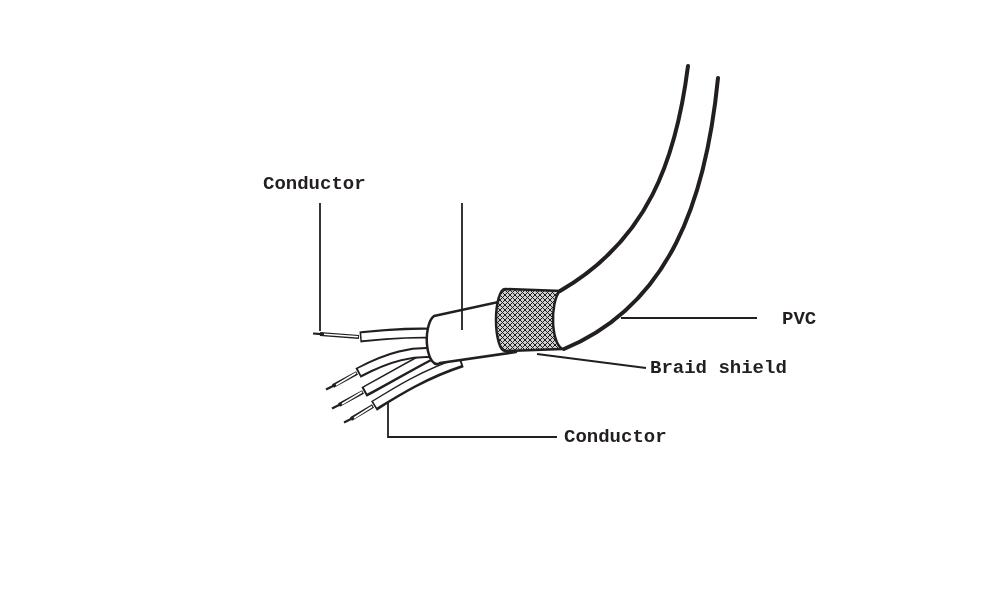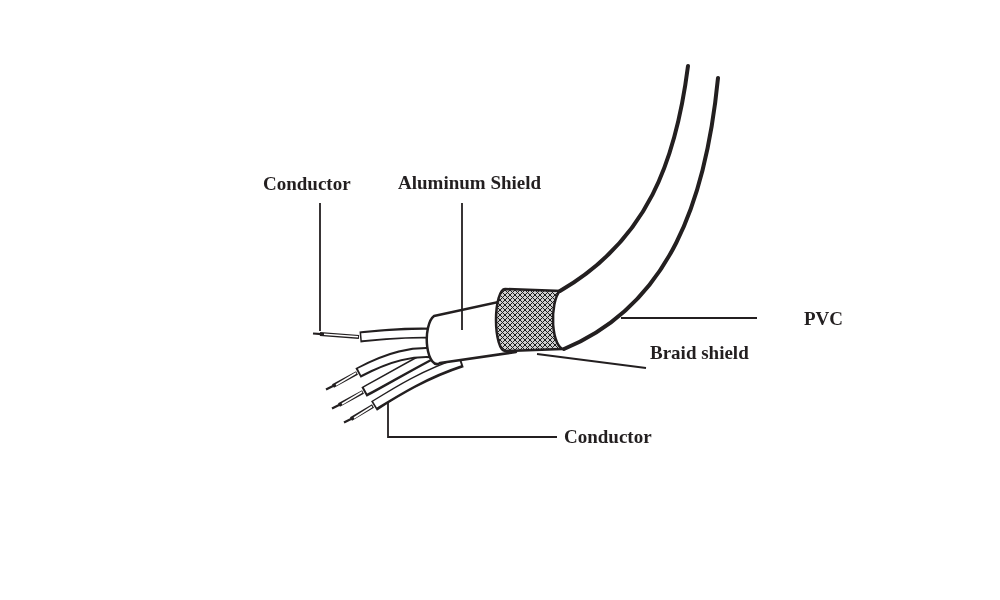--- a/index.html
+++ b/index.html
@@ -15,31 +15,31 @@
     overflow: hidden;
     font-family: "Liberation Sans", sans-serif;
   }
   .stage svg {
     position: absolute;
     left: 0;
     top: 0;
   }
   .part-label {
     position: absolute;
-    font-family: Liberation Serif, serif;
+    font-family: Liberation Mono, monospace;
     font-size: 19px;
     font-weight: 700;
     color: #231f20;
     white-space: nowrap;
     line-height: 22px;
   }
   .lbl-conductor   { left: 263px; top: 173px; }
   .lbl-aluminum    { left: 398px; top: 172px; }
-  .lbl-pvc         { left: 804px; top: 308px; }
-  .lbl-braid       { left: 650px; top: 342px; text-align: center; }
+  .lbl-pvc         { left: 782px; top: 308px; }
+  .lbl-braid       { left: 650px; top: 357px; text-align: center; }
   .lbl-insulation  { left: 564px; top: 426px; }
 </style>
 </head>
 <body>
 
 <div class="stage">
 
   <svg width="1000" height="600" viewBox="0 0 1000 600">
     <defs>
       <pattern id="braidPattern" width="5" height="5" patternUnits="userSpaceOnUse">
@@ -106,20 +106,19 @@
       <path d="M320,203 L320,331"></path>
       <path d="M462,203 L462,330"></path>
       <path d="M621,318 L757,318"></path>
       <path d="M537,354 L646,368"></path>
       <path d="M388,403 L388,437 L557,437"></path>
     </g>
   </svg>
 
   <div class="part-label lbl-conductor">Conductor</div>
 
-  <div class="part-label lbl-aluminum">Aluminum Shield</div>
 
   <div class="part-label lbl-pvc">PVC</div>
 
   <div class="part-label lbl-braid">Braid shield</div>
 
   <div class="part-label lbl-insulation">Conductor</div>
 </div>
 
 </body></html>

